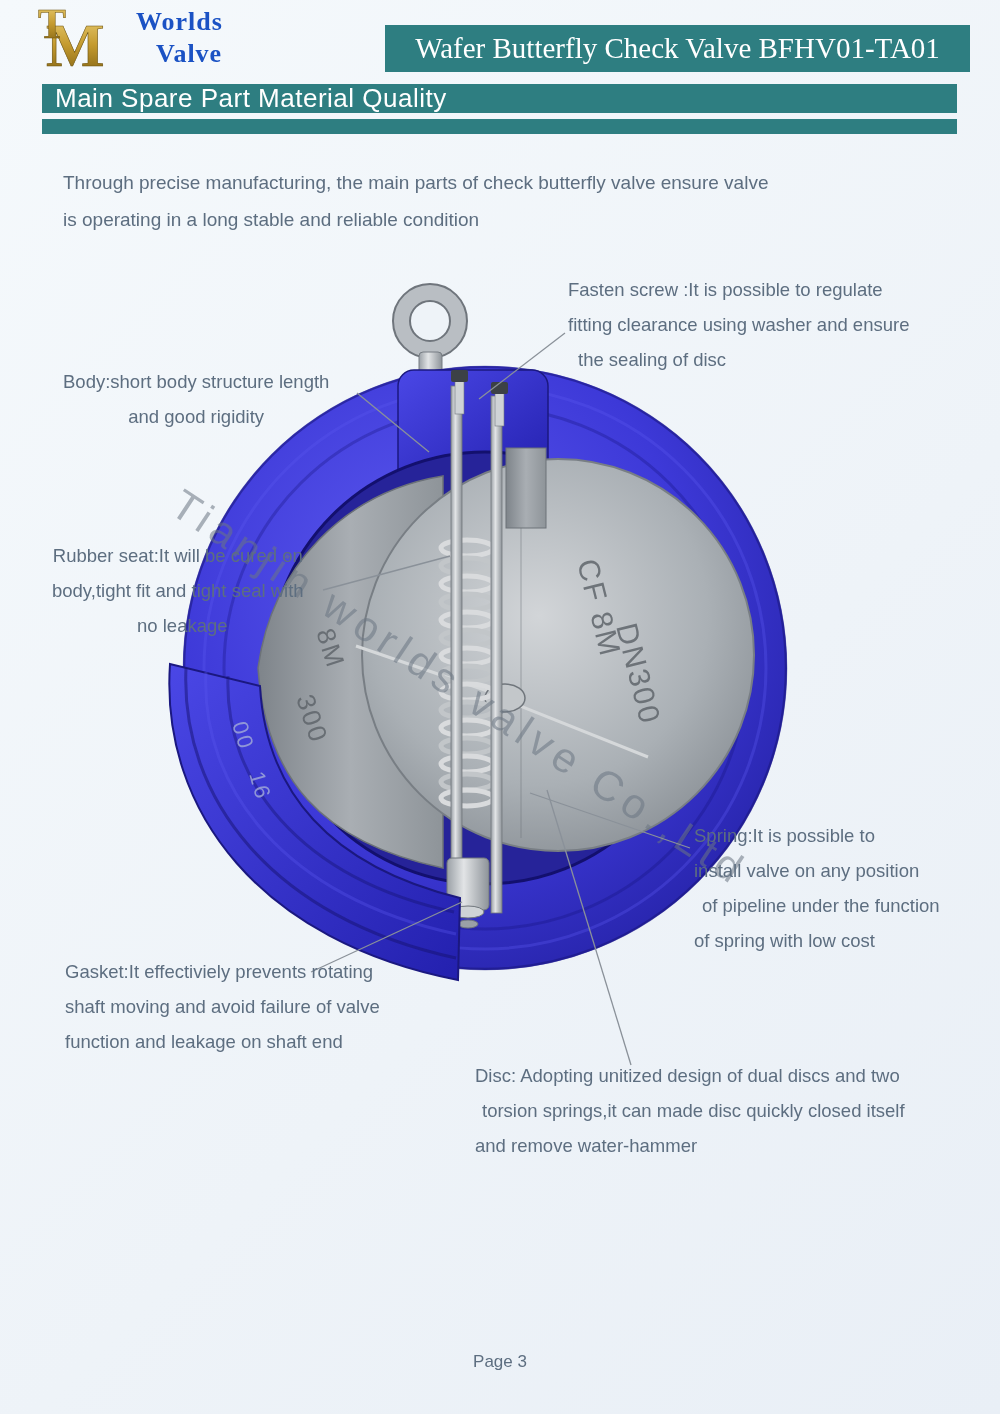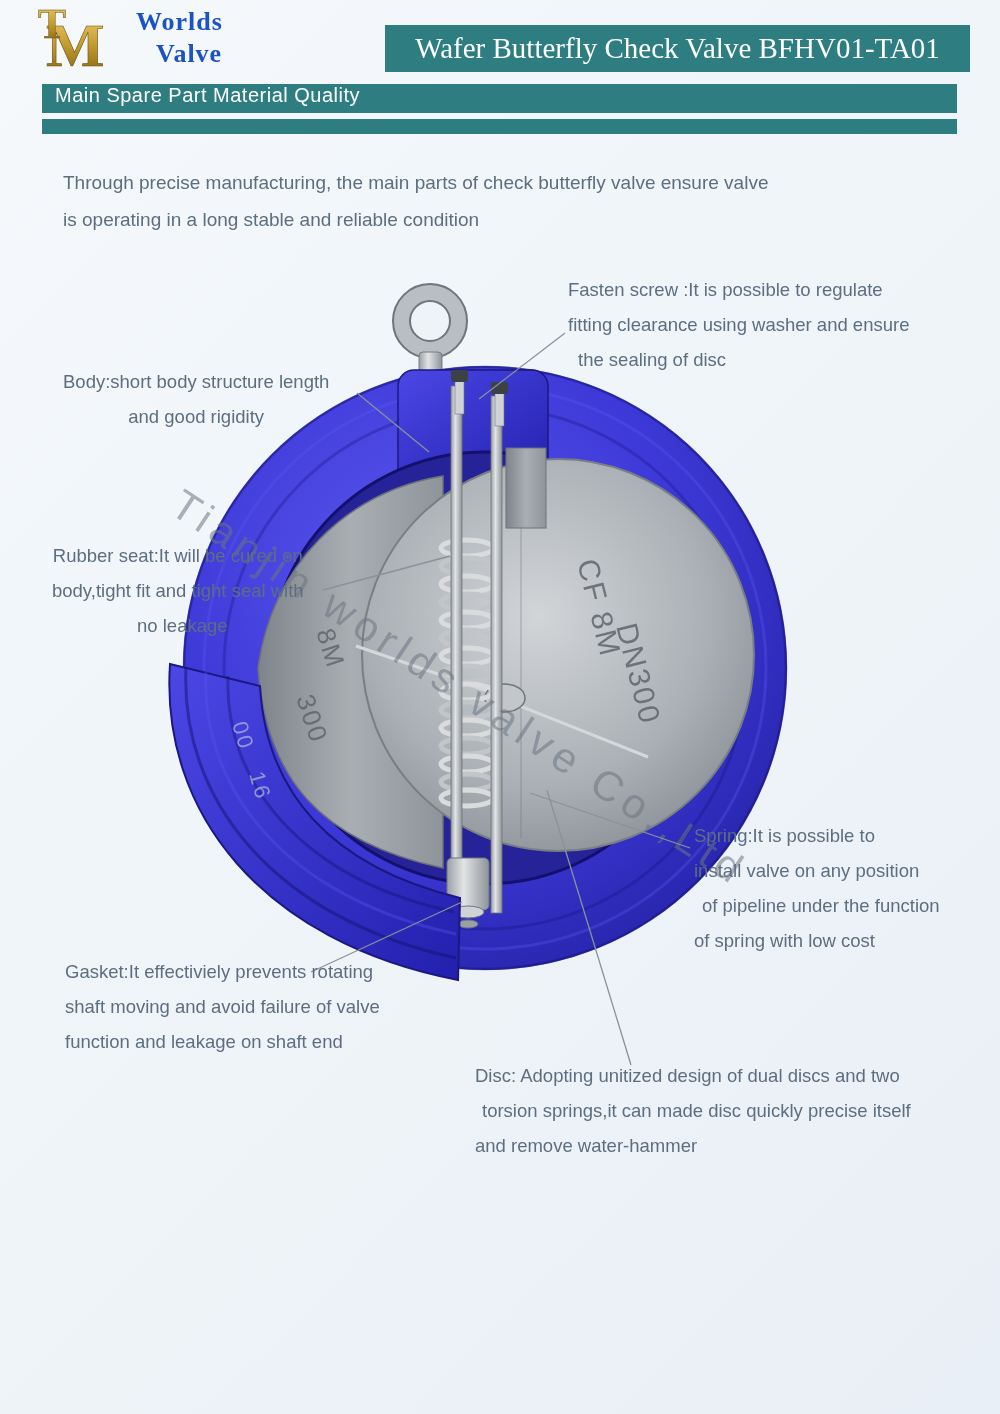--- a/index.html
+++ b/index.html
@@ -11,22 +11,22 @@
     overflow:hidden;
   }
   .teal { background:#2e7e81; }
   .title-bar {
     position:absolute; left:385px; top:25px; width:585px; height:47px;
     display:flex; align-items:center; justify-content:center;
     color:#ffffff; font-family:"Liberation Serif", serif; font-size:29px;
   }
   .section-bar {
     position:absolute; left:42px; top:84px; width:915px; height:29px;
-    display:flex; padding-left:13px;
-    color:#ffffff; font-size:20px; letter-spacing:0.5px;
+    display:flex; align-items:center; padding-left:13px;
+    color:#ffffff; font-size:26px; letter-spacing:0.5px;
   }
   .thin-bar { position:absolute; left:42px; top:119px; width:915px; height:15px; }
   .logo { position:absolute; left:36px; top:2px; display:flex; }
   .logo-text {
     margin-left:6px; margin-top:4px;
     color:#1b52c4; font-family:"Liberation Serif", serif; font-weight:bold;
     font-size:26px; line-height:32px; letter-spacing:1px;
   }
   .logo-text .l2 { padding-left:20px; }
   .intro {
@@ -226,18 +226,19 @@
   </div>
 
   <div class="ann" style="left:65px; top:954px;">
     <div>Gasket:It effectiviely prevents rotating</div>
     <div>shaft moving and avoid failure of valve</div>
     <div>function and leakage on shaft end</div>
   </div>
 
   <div class="ann" style="left:467px; top:1058px;margin-left:8px;">
     <div>Disc: Adopting unitized design of dual discs and two</div>
-    <div style="padding-left:7px">torsion springs,it can made disc quickly precise itself</div>
+    <div style="padding-left:7px">torsion springs,it can made disc quickly closed itself</div>
     <div>and remove water-hammer</div>
   </div>
 
+  <div class="footer">Page 3</div>
 
 </div>
 
 </body></html>

